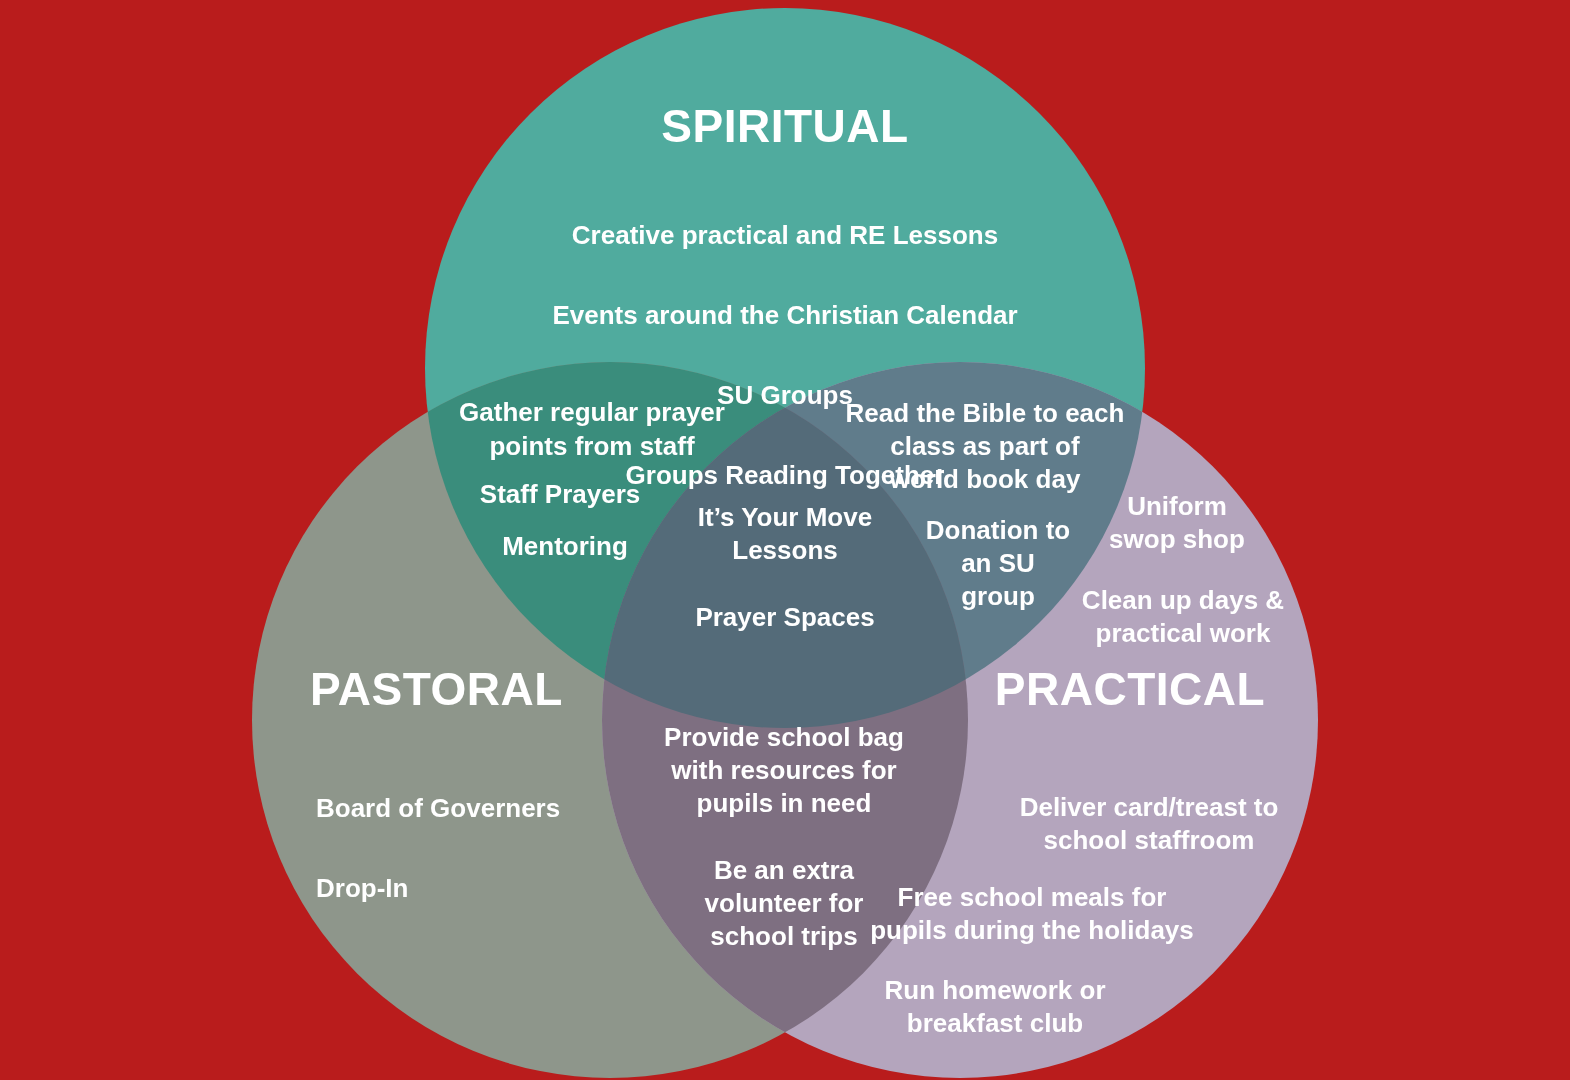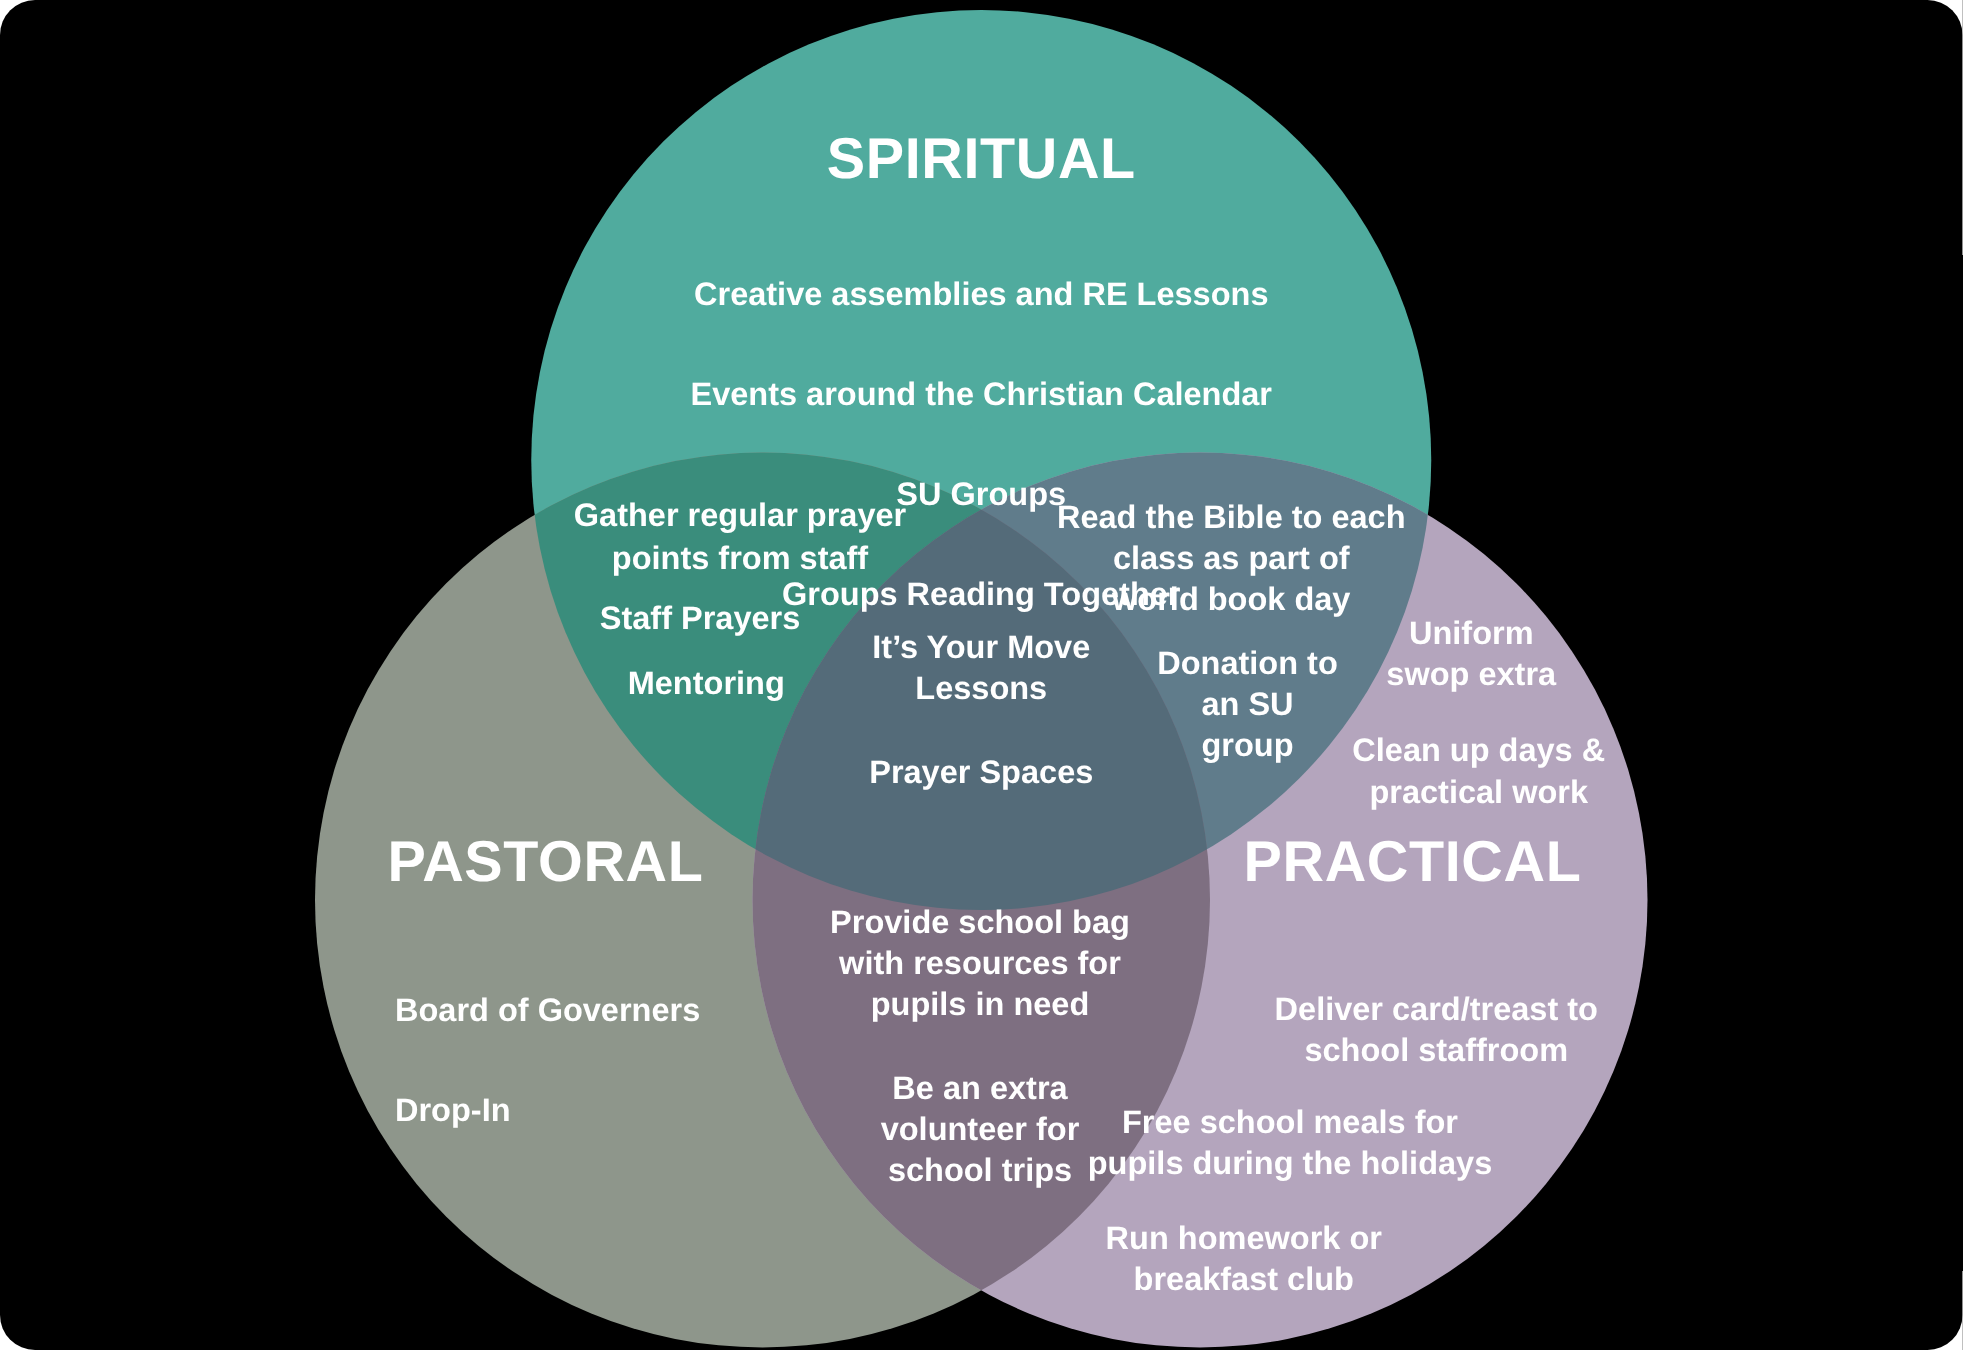--- a/index.html
+++ b/index.html
@@ -1,23 +1,22 @@
 <!DOCTYPE html>
 <html><head>
 <meta charset="utf-8">
 <style>
   html, body { margin: 0; padding: 0; background: #ffffff; }
   .canvas {
     position: relative;
     width: 1570px;
     height: 1080px;
-    background: #000000;
+    background: #b91c1c;
     overflow: hidden;
     font-family: "Liberation Sans", "DejaVu Sans", sans-serif;
-    border-radius: 28px;
   }
   .venn-svg { position: absolute; left: 0; top: 0; width: 1570px; height: 1080px; }
   .txt {
     position: absolute;
     color: #ffffff;
     white-space: pre-line;
     -webkit-font-smoothing: antialiased;
   }
   .centered { transform: translateX(-50%); text-align: center; }
   .leftal { text-align: left; }
@@ -63,21 +62,21 @@
     </g>
     <g clip-path="url(#clipS)">
       <g clip-path="url(#clipP)">
         <circle cx="960" cy="720" r="358" fill="#546b79"></circle>
       </g>
     </g>
   </svg>
 
   <div class="txt centered title" style="left:785px; top:103px;">SPIRITUAL</div>
   <div class="txt centered list40" style="left:785px; top:175px;">
-    <div>Creative assemblies and RE Lessons</div>
+    <div>Creative practical and RE Lessons</div>
     <div>Events around the Christian Calendar</div>
     <div>SU Groups</div>
     <div>Groups Reading Together</div>
   </div>
 
   <div class="txt centered body26" style="left:592px; top:395px; line-height:34px;">Gather regular prayer
 points from staff</div>
   <div class="txt centered body26" style="left:560px; top:478px;">Staff Prayers</div>
   <div class="txt centered body26" style="left:565px; top:530px;">Mentoring</div>
 
@@ -99,21 +98,21 @@
   </div>
 
   <div class="txt centered body26" style="left:784px; top:721px;">Provide school bag
 with resources for
 pupils in need</div>
   <div class="txt centered body26" style="left:784px; top:854px;">Be an extra
 volunteer for
 school trips</div>
 
   <div class="txt centered body26" style="left:1177px; top:490px;">Uniform
-swop extra</div>
+swop shop</div>
   <div class="txt centered body26" style="left:1183px; top:584px;">Clean up days &amp;
 practical work</div>
   <div class="txt centered title" style="left:1130px; top:666px;">PRACTICAL</div>
   <div class="txt centered body26" style="left:1149px; top:791px;">Deliver card/treast to
 school staffroom</div>
   <div class="txt centered body26" style="left:1032px; top:881px;">Free school meals for
 pupils during the holidays</div>
   <div class="txt centered body26" style="left:995px; top:974px;">Run homework or
 breakfast club</div>
 

